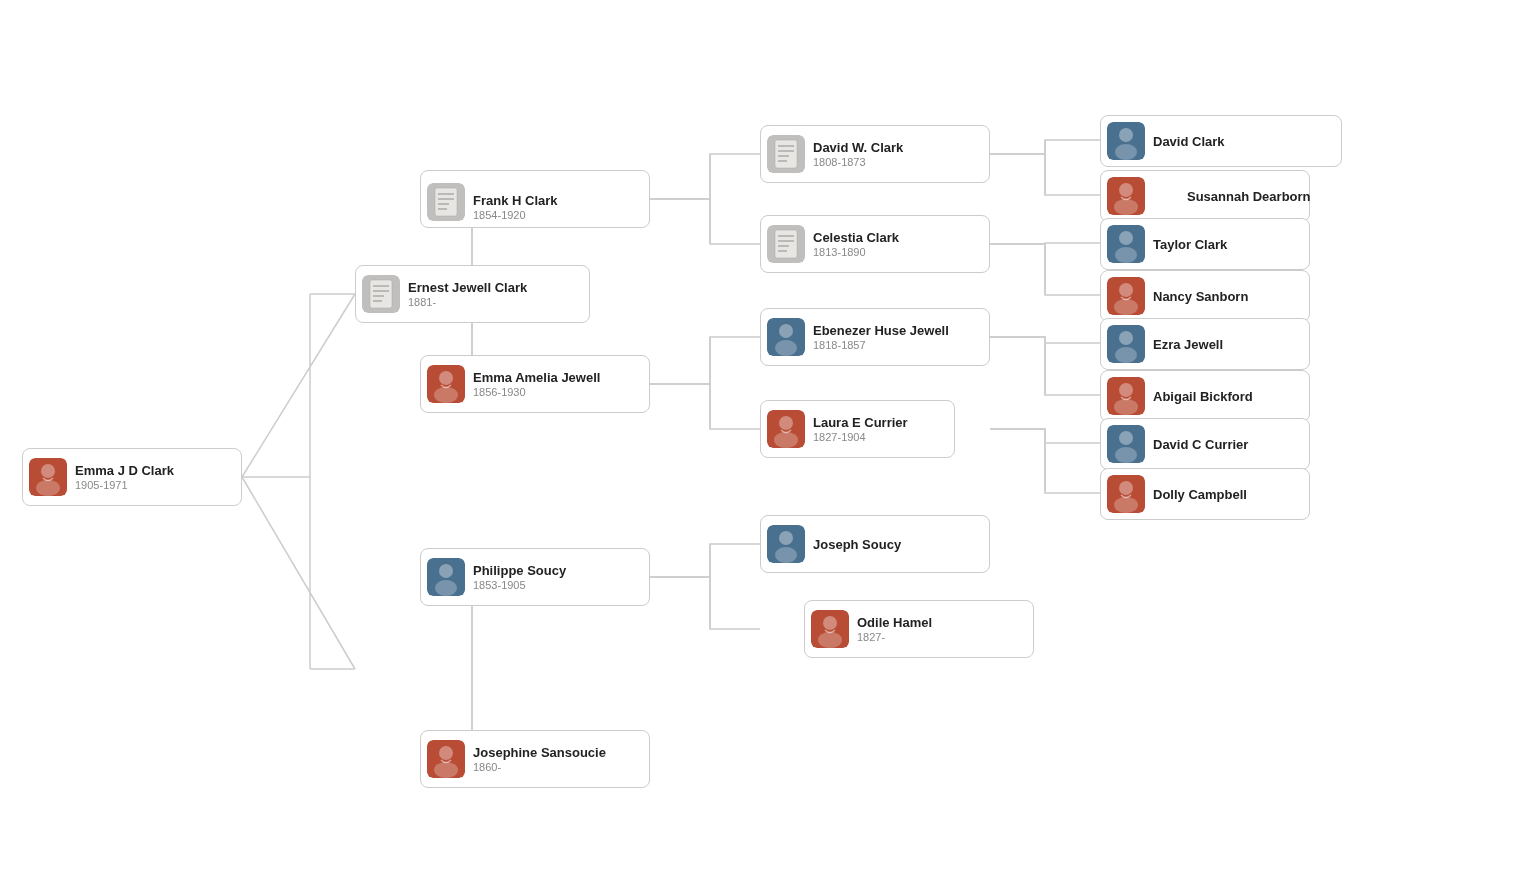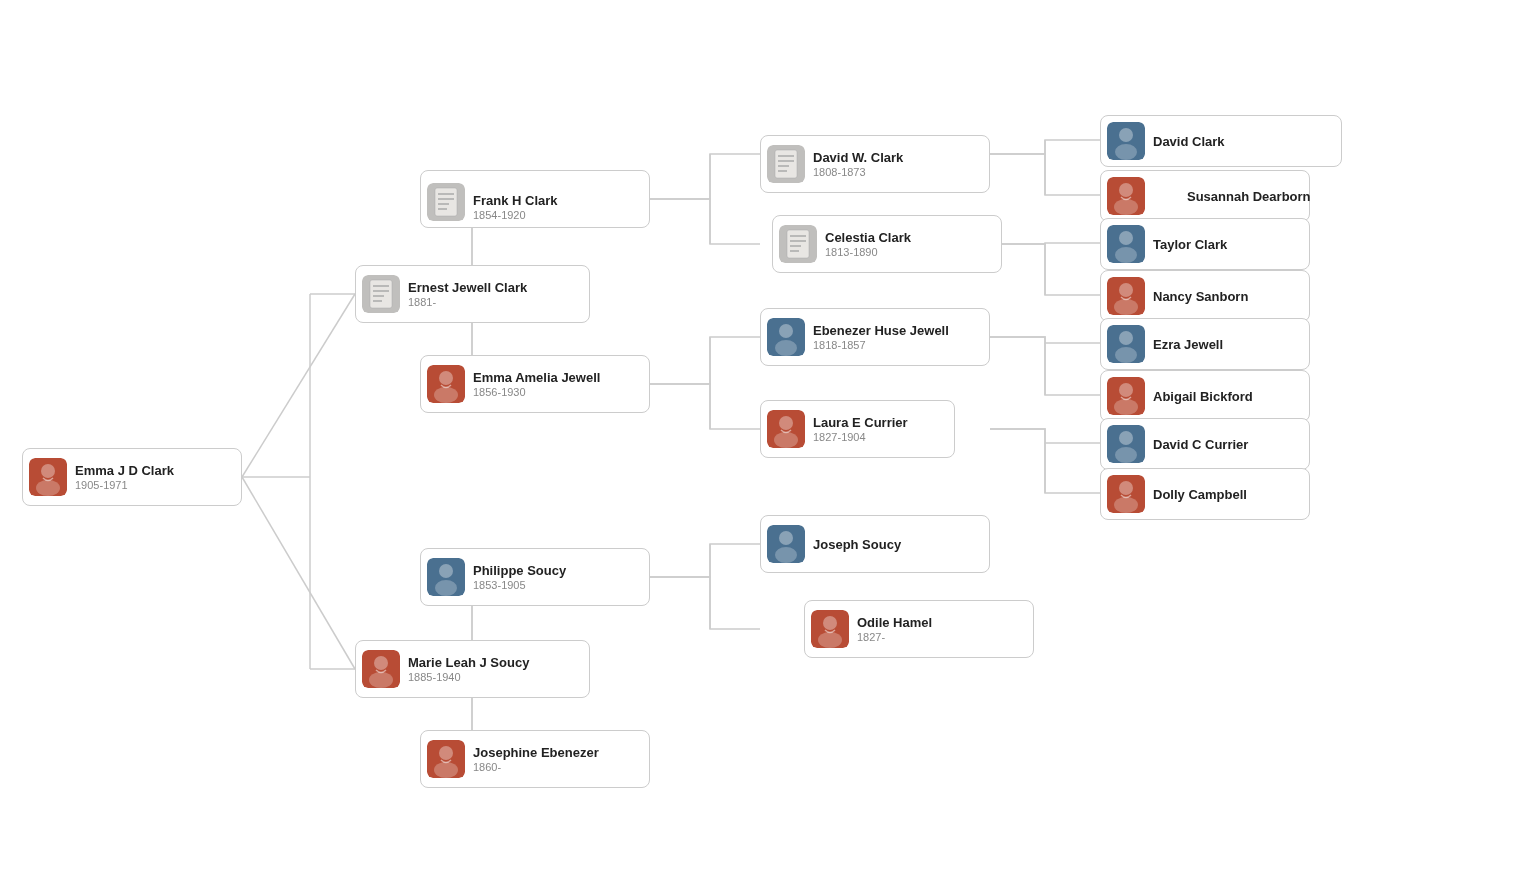--- a/index.html
+++ b/index.html
@@ -190,34 +190,20 @@
     <circle cx="19" cy="13" r="7" fill="rgba(255,255,255,0.35)"></circle>
     <ellipse cx="19" cy="30" rx="12" ry="8" fill="rgba(255,255,255,0.25)"></ellipse>
     <path d="M14,20 Q19,25 24,20" stroke="rgba(255,255,255,0.5)" stroke-width="1.5" fill="none"></path>
   </svg>
       </div>
       <div class="person-info">
         <div class="person-name">Emma Amelia Jewell</div>
         <div class="person-dates">1856-1930</div>
       </div>
     </div>
-    <div class="person-card" style="left: 355px; top: 640px; width: 235px; min-height: 58px;">
-      <div class="avatar">
-        <svg viewBox="0 0 38 38" xmlns="http://www.w3.org/2000/svg">
-    <rect width="38" height="38" rx="6" fill="#b84c35"></rect>
-    <circle cx="19" cy="13" r="7" fill="rgba(255,255,255,0.35)"></circle>
-    <ellipse cx="19" cy="30" rx="12" ry="8" fill="rgba(255,255,255,0.25)"></ellipse>
-    <path d="M14,20 Q19,25 24,20" stroke="rgba(255,255,255,0.5)" stroke-width="1.5" fill="none"></path>
-  </svg>
-      </div>
-      <div class="person-info">
-        <div class="person-name">Marie Leah J Soucy</div>
-        <div class="person-dates">1885-1940</div>
-      </div>
-    </div>
     <div class="person-card" style="left: 420px; top: 548px; width: 230px; min-height: 58px;">
       <div class="avatar">
         <svg viewBox="0 0 38 38" xmlns="http://www.w3.org/2000/svg">
     <rect width="38" height="38" rx="6" fill="#4a7090"></rect>
     <circle cx="19" cy="13" r="7" fill="rgba(255,255,255,0.35)"></circle>
     <ellipse cx="19" cy="30" rx="11" ry="8" fill="rgba(255,255,255,0.25)"></ellipse>
   </svg>
       </div>
       <div class="person-info">
         <div class="person-name">Philippe Soucy</div>
@@ -227,41 +213,41 @@
     <div class="person-card" style="left: 420px; top: 730px; width: 230px; min-height: 58px;">
       <div class="avatar">
         <svg viewBox="0 0 38 38" xmlns="http://www.w3.org/2000/svg">
     <rect width="38" height="38" rx="6" fill="#b84c35"></rect>
     <circle cx="19" cy="13" r="7" fill="rgba(255,255,255,0.35)"></circle>
     <ellipse cx="19" cy="30" rx="12" ry="8" fill="rgba(255,255,255,0.25)"></ellipse>
     <path d="M14,20 Q19,25 24,20" stroke="rgba(255,255,255,0.5)" stroke-width="1.5" fill="none"></path>
   </svg>
       </div>
       <div class="person-info">
-        <div class="person-name">Josephine Ebenezer</div>
+        <div class="person-name">Josephine Sansoucie</div>
         <div class="person-dates">1860-</div>
       </div>
     </div>
-    <div class="person-card" style="left: 760px; top: 125px; width: 230px; min-height: 58px; margin-top: 10px;">
+    <div class="person-card" style="left: 760px; top: 125px; width: 230px; min-height: 58px;">
       <div class="avatar">
         <svg viewBox="0 0 38 38" xmlns="http://www.w3.org/2000/svg">
     <rect width="38" height="38" rx="6" fill="#c0bfbd"></rect>
     <rect x="8" y="5" width="22" height="28" rx="2" fill="#e8e6e3" stroke="#aaa" stroke-width="0.5"></rect>
     <line x1="11" y1="11" x2="27" y2="11" stroke="#aaa" stroke-width="1.5"></line>
     <line x1="11" y1="16" x2="27" y2="16" stroke="#aaa" stroke-width="1.5"></line>
     <line x1="11" y1="21" x2="22" y2="21" stroke="#aaa" stroke-width="1.5"></line>
     <line x1="11" y1="26" x2="20" y2="26" stroke="#aaa" stroke-width="1.5"></line>
   </svg>
       </div>
       <div class="person-info">
         <div class="person-name">David W. Clark</div>
         <div class="person-dates">1808-1873</div>
       </div>
     </div>
-    <div class="person-card" style="left: 760px; top: 215px; width: 230px; min-height: 58px; margin-left: 12px;">
+    <div class="person-card" style="left: 760px; top: 215px; width: 230px; min-height: 58px;">
       <div class="avatar">
         <svg viewBox="0 0 38 38" xmlns="http://www.w3.org/2000/svg">
     <rect width="38" height="38" rx="6" fill="#c0bfbd"></rect>
     <rect x="8" y="5" width="22" height="28" rx="2" fill="#e8e6e3" stroke="#aaa" stroke-width="0.5"></rect>
     <line x1="11" y1="11" x2="27" y2="11" stroke="#aaa" stroke-width="1.5"></line>
     <line x1="11" y1="16" x2="27" y2="16" stroke="#aaa" stroke-width="1.5"></line>
     <line x1="11" y1="21" x2="22" y2="21" stroke="#aaa" stroke-width="1.5"></line>
     <line x1="11" y1="26" x2="20" y2="26" stroke="#aaa" stroke-width="1.5"></line>
   </svg>
       </div>

